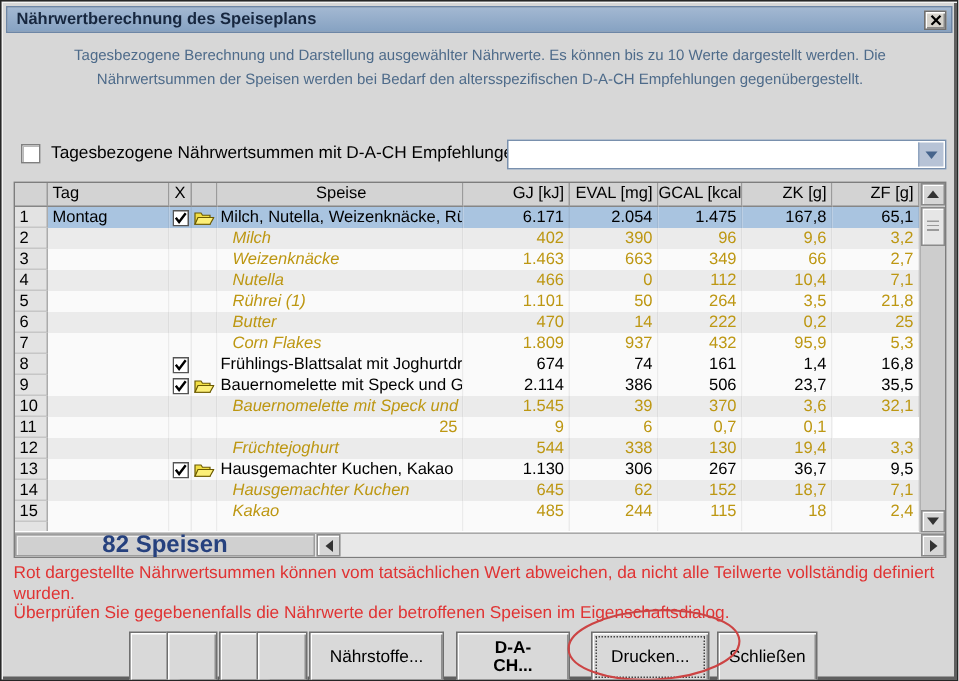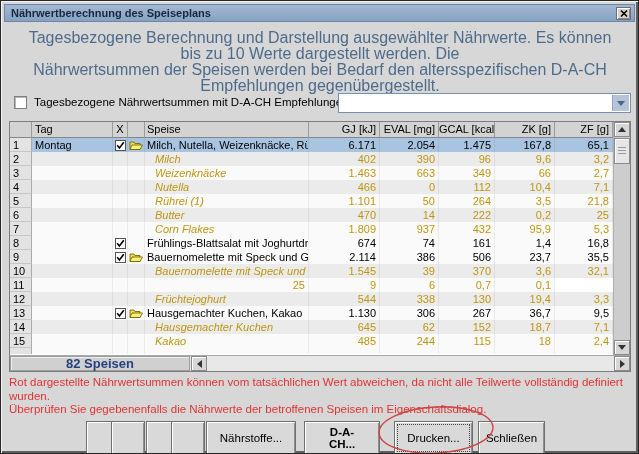--- a/index.html
+++ b/index.html
@@ -19,21 +19,21 @@
   }
   .close-btn{
     position:absolute;right:3px;top:2px;width:15px;height:13px;
     background:#d6d3cc;border:1px solid #6f6f6f;
     box-shadow:inset 1px 1px 0 #fff, inset -1px -1px 0 #8a8a8a;
     display:flex;align-items:center;justify-content:center;cursor:default;
   }
   
   .intro{
     position:absolute;left:19px;top:29px;width:600px;text-align:center;
-    font-size:16px;line-height:16px;color:#4e6b8a;
+    font-size:10px;line-height:16px;color:#4e6b8a;
   }
   
   .compare{position:absolute;left:12px;top:92px;right:9px;height:20px;font-size:11.5px;color:#000;}
   .cb-box{
     position:absolute;left:1px;top:3px;width:13px;height:13px;background:#fff;
     border:1px solid #808080;box-shadow:inset 1px 1px 0 #b9b9b9;
   }
   .compare-label{position:absolute;left:21px;top:3px;white-space:nowrap;}
   .combo{
     position:absolute;left:325px;top:0;width:293px;height:20px;background:#fff;
@@ -47,21 +47,21 @@
   
   .tablewrap{
     position:absolute;left:8px;top:120px;width:622px;height:251px;
     border:1px solid #7d7d7d;background:#fff;display:flex;flex-direction:column;
   }
   .tmain{display:flex;flex:1 1 auto;overflow:hidden;}
   .tleft{width:603px;display:flex;flex-direction:column;}
   .grid{display:grid;grid-template-columns:22px 81px 15px 17px 164px 71px 59px 56px 60px 58px;}
   .th{
     height:16px;background:#d3d3d3;border-right:1px solid #9b9b9b;border-bottom:1px solid #868686;
-    font-size:11px;line-height:15px;color:#000;overflow:hidden;white-space:nowrap;
+    font-size:11px;line-height:15px;color:#000;overflow:hidden;white-space:nowrap;text-align:center;
   }
   .tr{height:14px;}
   .td{
     font-size:11px;line-height:13px;height:14px;overflow:hidden;white-space:nowrap;
     background:#fafafa;border-right:1px solid rgba(0,0,0,0.06);color:#000;padding-top:1px;
   }
   .shade .td{background:#ebebeb;}
   .sel .td{background:#a9c4e0;}
   .td.col-num{background:#e3e3e3;border-right:1px solid #ababab;border-bottom:1px solid #c6c6c6;padding-left:3px;color:#000;}
   .sub .td{color:#bd9712;}
@@ -86,22 +86,22 @@
   .tri-r{width:0;height:0;border-top:4px solid transparent;border-bottom:4px solid transparent;border-left:5px solid #333;}
   .vthumb{
     position:absolute;left:0;top:16px;width:16px;height:26px;background:#e6e6e6;border:1px solid #8a8a8a;
     box-shadow:inset 1px 1px 0 #fff;
   }
   .grip{position:absolute;left:3px;right:3px;top:8px;height:9px;
     background:repeating-linear-gradient(#9a9a9a 0 1px,transparent 1px 3px);}
   
   .statusrow{height:16px;display:flex;background:#dcdcdc;border-top:1px solid #a8a8a8;}
   .speisen{
-    width:180px;background:#d0d0d0;border:1px solid #9d9d9d;box-shadow:inset 1px 1px 0 #eee;
-    font-size:13px;font-weight:bold;color:#26417e;display:flex;align-items:center;justify-content:center;
+    width:200px;background:#d0d0d0;border:1px solid #9d9d9d;box-shadow:inset 1px 1px 0 #eee;
+    font-size:16px;font-weight:bold;color:#26417e;display:flex;align-items:center;justify-content:center;
   }
   .hscroll{flex:1;position:relative;background:#e8e8e8;}
   .hbtn{position:absolute;top:0;width:16px;height:15px;background:#d6d6d6;border:1px solid #8a8a8a;
     box-shadow:inset 1px 1px 0 #fff;display:flex;align-items:center;justify-content:center;}
   
   .warning{position:absolute;left:8px;top:375px;width:624px;font-size:11.5px;line-height:13.5px;color:#e03333;}
   
   .btn{
     position:absolute;top:420px;height:22px;background:#d9d9d9;border:1px solid #6f6f6f;
     box-shadow:inset 1px 1px 0 #fff, inset -1px -1px 0 #8f8f8f;

